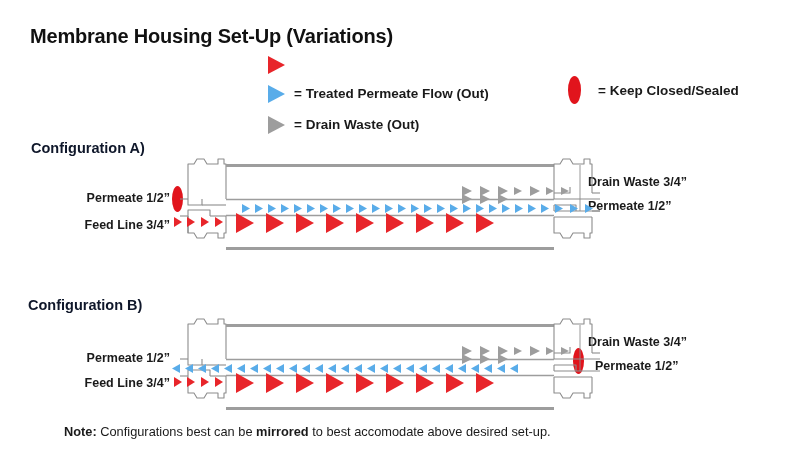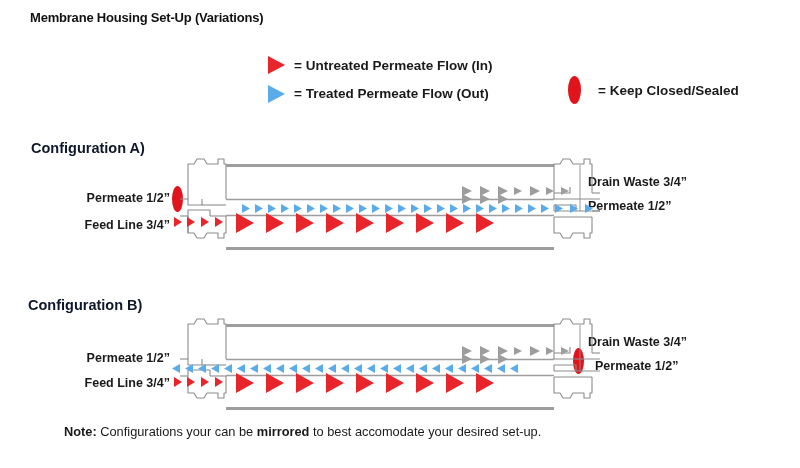--- a/index.html
+++ b/index.html
@@ -6,22 +6,22 @@
   body{
     width:800px;height:468px;position:relative;overflow:hidden;
     font-family:"Liberation Sans","DejaVu Sans",sans-serif;
     color:#1a1a1a;
     -webkit-font-smoothing:antialiased;
   }
   .abs{position:absolute;}
 
   
   #page-title{
-    left:30px;top:10px;
-    font-size:13px;font-weight:bold;letter-spacing:-0.2px;
+    left:30px;top:25px;
+    font-size:20px;font-weight:bold;letter-spacing:-0.2px;
     color:#111111;white-space:nowrap;
   }
 
   
   .legend-row{display:flex;align-items:center;white-space:nowrap;}
   .legend-label{font-size:13.5px;font-weight:600;color:#1a1a1a;margin-left:9px;}
   .tri{width:0;height:0;border-style:solid;border-width:9px 0 9px 17px;border-color:transparent transparent transparent #e8252a;}
   .tri.blue{border-left-color:#59ace9;}
   .tri.gray{border-left-color:#9d9d9d;}
   .seal-oval{width:13px;height:28px;border-radius:50%;background:#e1141c;}
@@ -44,25 +44,28 @@
   svg{display:block;overflow:visible;}
 </style>
 </head>
 <body>
 
 <div class="abs" id="page-title">Membrane Housing Set-Up (Variations)</div>
 
 <div class="abs" style="left:268px;top:52px;">
   <div class="legend-row" style="height:26px;">
     <span class="tri"></span>
-    <span class="legend-label">= Untreated Permeate Flow (In)</span>
   </div>
   <div class="legend-row" style="height:31px;">
     <span class="tri blue"></span>
     <span class="legend-label">= Treated Permeate Flow (Out)</span>
+  </div>
+  <div class="legend-row" style="height:31px;">
+    <span class="tri gray"></span>
+    <span class="legend-label">= Drain Waste (Out)</span>
   </div>
 </div>
 
 <div class="abs legend-row" style="left:568px;top:76px;gap:8px;">
   <span class="seal-oval"></span>
   <span class="legend-label">= Keep Closed/Sealed</span>
 </div>
 
 <div class="abs config-title" style="left:31px;top:140px;">Configuration A)</div>
 
@@ -306,14 +309,14 @@
     <polygon points="296,58 314,68 296,78"></polygon>
   </g>
 
   <g stroke="#8c8c8c" stroke-width="0.9">
     <line x1="400" y1="10" x2="400" y2="56"></line>
   </g>
 </svg>
 </div>
 
 <div class="abs" id="note">
-  <span class="b">Note:</span><span> Configurations your can be </span><span class="b">mirrored</span><span> to best accomodate your desired set-up.</span>
+  <span class="b">Note:</span><span> Configurations best can be </span><span class="b">mirrored</span><span> to best accomodate above desired set-up.</span>
 </div>
 
 </body></html>

